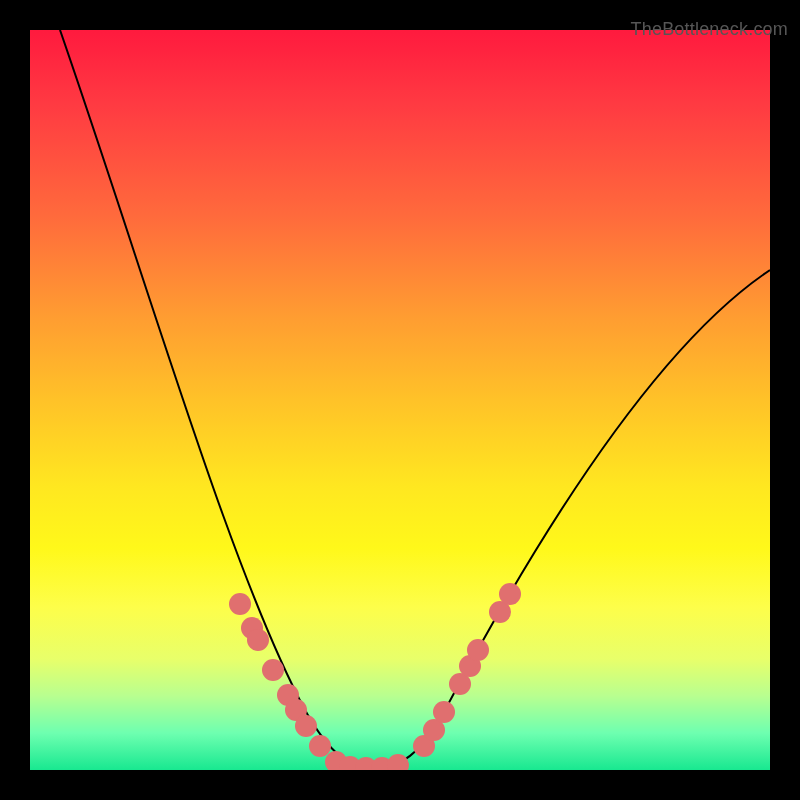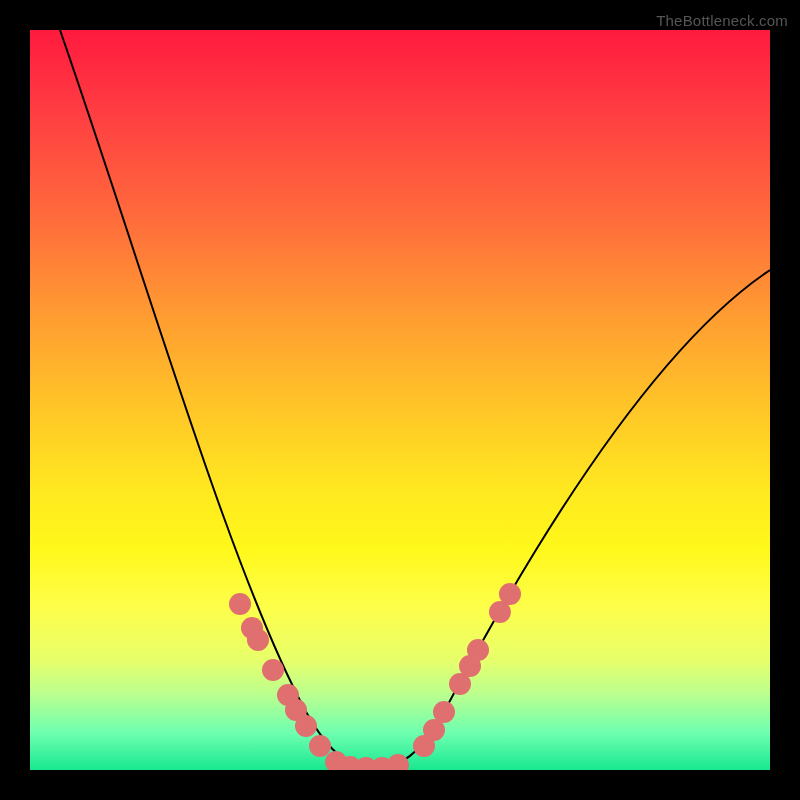--- a/index.html
+++ b/index.html
@@ -27,24 +27,24 @@
       #fff81a 70%,
       #fdfe4a 78%,
       #e8ff6a 85%,
       #b8ff90 90%,
       #6effb0 95%,
       #18e890 100%
     );
   }
   .watermark {
     position: absolute;
-    top: 12px;
+    top: 19px;
     right: 12px;
     color: #565656;
-    font-size: 15px;
+    font-size: 18px;
     font-weight: 400;
     letter-spacing: 0.2px;
     z-index: 10;
   }
   svg {
     position: absolute;
     left: 0;
     top: 0;
   }
 </style>

